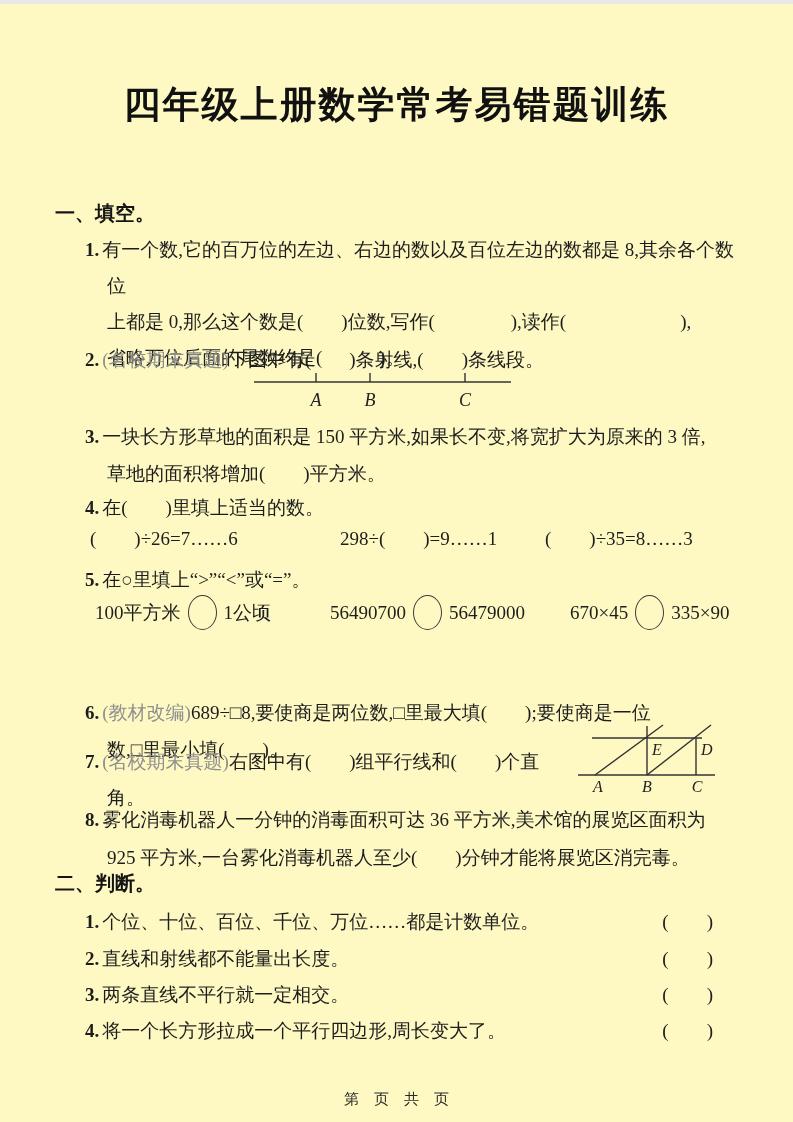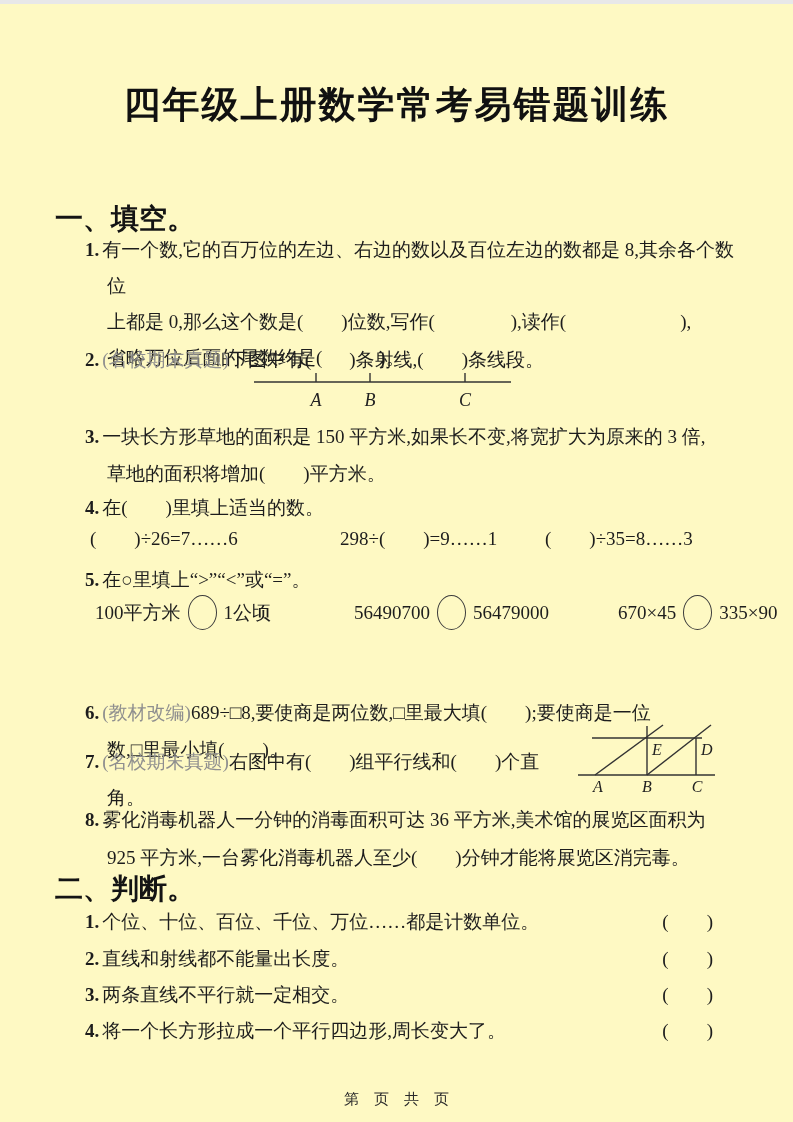--- a/index.html
+++ b/index.html
@@ -10,30 +10,30 @@
     font-size:19px; color:#1d1d1d; overflow:hidden;
   }
   .abs { position:absolute; }
   .title {
     top:76px; left:0; right:0; text-align:center;
     font-family:"Liberation Sans","DejaVu Sans",sans-serif;
     font-weight:bold; font-size:37px; letter-spacing:2px; color:#111;
   }
   .sec-heading {
     left:55px; font-family:"Liberation Sans","DejaVu Sans",sans-serif;
-    font-weight:bold; font-size:28px; color:#141414;
+    font-weight:bold; font-size:20px; color:#141414;
   }
   .q { left:85px; right:48px; line-height:36px; padding-left:22px; }
   .q .first { text-indent:-22px; }
   .qnum { font-weight:bold; margin-right:3px; }
   .tag { color:#8f8f8f; }
   .lh37 { line-height:37px; }
   .lh38 { line-height:38px; }
   .eq-row { left:90px; right:40px; display:grid; grid-template-columns:250px 205px auto; }
-  .cmp-row { left:95px; right:30px; display:grid; grid-template-columns:235px 240px auto; align-items:center; height:40px;gap:24px; }
+  .cmp-row { left:95px; right:30px; display:grid; grid-template-columns:235px 240px auto; align-items:center; height:40px; }
   .cmp-item { white-space:nowrap; }
   .ring {
     display:inline-block; width:27px; height:33px;
     border:1.6px solid #3c3c3c; border-radius:50%;
     vertical-align:-11px; margin:0 7px;
   }
   .judge { left:85px; width:628px; display:flex; justify-content:space-between; line-height:30px; }
   .footer { left:0; right:0; text-align:center; font-size:15px; color:#2a2a2a;
             font-family:"Liberation Sans","DejaVu Sans",sans-serif; }
   svg { display:block; }

